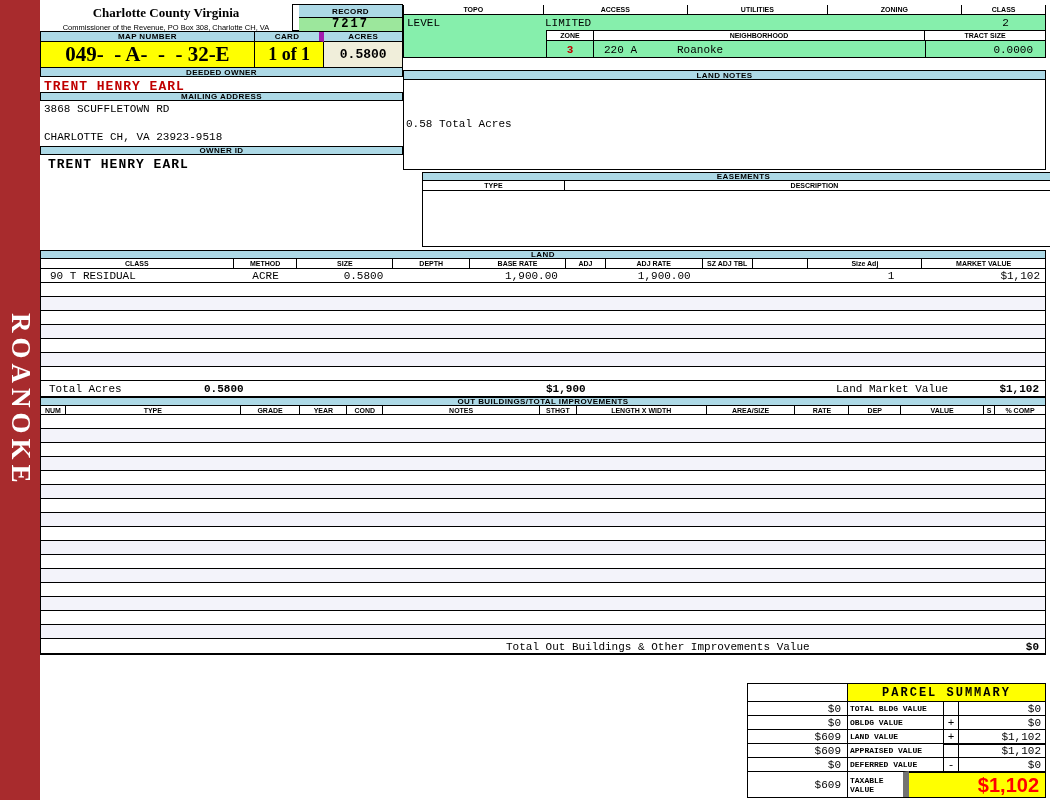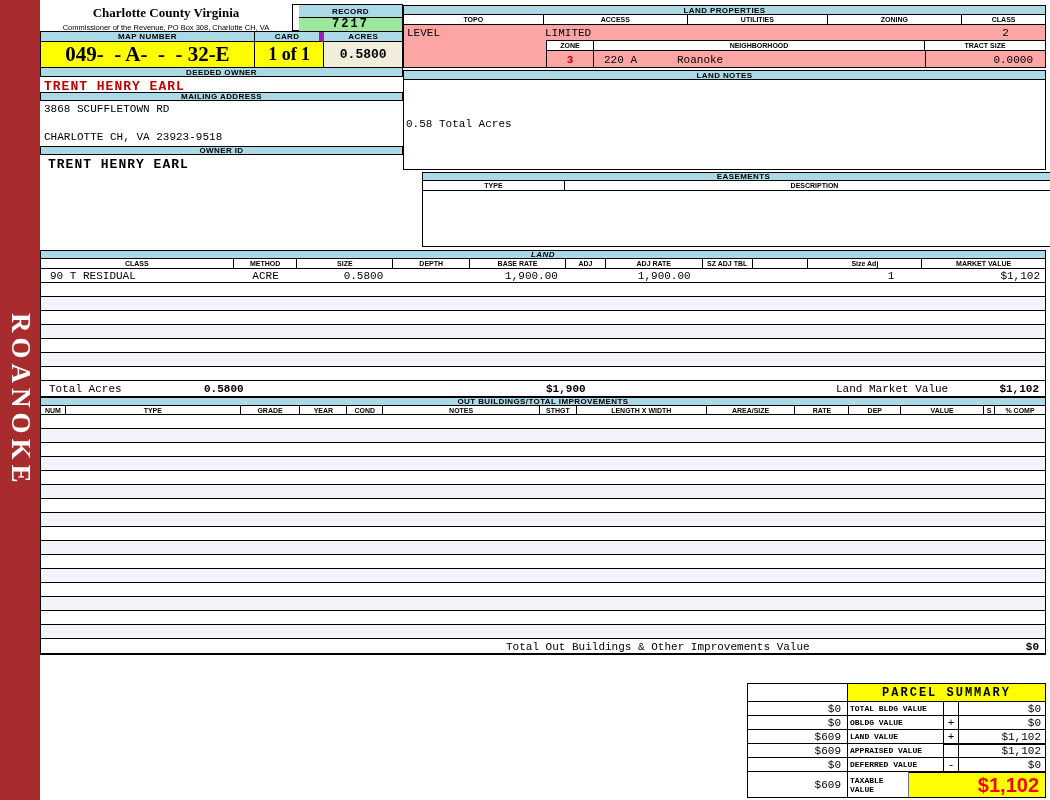--- a/index.html
+++ b/index.html
@@ -37,21 +37,21 @@
           display:flex;align-items:center;justify-content:center;border-right:1px solid #000;}
   .cardv{background:#FFFF00;font-family:"Liberation Serif","DejaVu Serif",serif;font-weight:bold;font-size:18px;
          display:flex;align-items:center;justify-content:center;border-right:1px solid #000;}
   .acresv{background:#F0EEDA;font-weight:bold;font-size:13px;display:flex;align-items:center;justify-content:center;}
 
   .owner-name{color:#C00000;font-weight:bold;font-size:13px;letter-spacing:1px;padding:2px 0 0 4px;height:15px;}
   .owner-id{font-weight:bold;font-size:13px;letter-spacing:1px;padding:2px 0 0 8px;height:15px;}
   .addr{height:45px;font-size:11px;padding:2px 0 0 4px;position:relative;}
   .addr-l2{position:absolute;left:4px;bottom:3px;}
 
-  .lp-bodybox{position:relative;border-left:1px solid #000;border-right:1px solid #000;border-bottom:1px solid #000;background:#fca5a5;}
+  .lp-bodybox{position:relative;border-left:1px solid #000;border-right:1px solid #000;border-bottom:1px solid #000;background:#86efac;}
   .val11{font-size:11px;}
   .zone-red{color:#C00000;font-weight:bold;}
 
   .notes-body{border:1px solid #000;border-top:none;background:#fff;position:relative;}
   .ease-body{border:1px solid #000;border-top:none;background:#fff;}
 
   .tblhead{display:flex;border-left:1px solid #000;border-right:1px solid #000;border-bottom:1px solid #000;background:#fff;}
   .drow{display:flex;font-size:11px;border-left:1px solid #000;border-right:1px solid #000;border-bottom:1px solid #000;background:#fff;}
   .dcell{overflow:hidden;white-space:pre;}
   .erow{border-left:1px solid #000;border-right:1px solid #000;border-bottom:1px solid #000;background:#fff;}
@@ -64,21 +64,21 @@
   .psum{border:1.5px solid #000;display:flex;flex-direction:column;background:#fff;font-size:11px;}
   .ps-row{display:flex;}
   .ps-row > div{display:flex;align-items:center;}
   .ps-row + .ps-row > div{border-top:1px solid #000;}
   .ps-prior{width:100px;justify-content:flex-end;padding-right:6px;border-right:1px solid #000;}
   .ps-title{flex:1;background:#FFFF00;font-weight:bold;font-size:12px;letter-spacing:2px;justify-content:center;}
   .ps-label{width:96px;font:bold 8px "Liberation Mono",monospace;padding-left:2px;border-right:1px solid #000;}
   .ps-op{width:15px;justify-content:center;border-right:1px solid #000;}
   .ps-val{flex:1;justify-content:flex-end;padding-right:4px;}
   .ps-strong{border-top-width:2px !important;}
-  .ps-taxlabel{width:61px;font:bold 8px "Liberation Mono",monospace;padding-left:2px;border-right:1px solid #737373;line-height:9px;}
+  .ps-taxlabel{width:61px;font:bold 8px "Liberation Mono",monospace;padding-left:2px;border-right:6px solid #737373;line-height:9px;}
   .ps-taxval{flex:1;background:#FFFF00;color:#FF0000;font:bold 20px "Liberation Sans",sans-serif;
              justify-content:flex-end;padding-right:6px;border-top:2px solid #000 !important;}
 </style>
 </head>
 <body>
 
 <div class="page">
 
   <div class="abs sidebar">
     <div class="sidebar-text">ROANOKE</div>
@@ -115,21 +115,20 @@
       <div class="hdr" style="height:9px;">MAILING ADDRESS</div>
       <div class="addr">
         <div>3868 SCUFFLETOWN RD</div>
         <div class="addr-l2">CHARLOTTE CH, VA 23923-9518</div>
       </div>
       <div class="hdr" style="height:9px;">OWNER ID</div>
       <div class="owner-id">TRENT HENRY EARL</div>
     </div>
 
     <div class="abs" style="left:363px;top:5px;width:643px;">
-      <div class="hdr" style="height:10px;">LAND PROPERTIES</div>
       <div class="tblhead" style="height:10px;">
         <div class="ch" style="width:140px;">TOPO</div>
         <div class="ch" style="width:145px;">ACCESS</div>
         <div class="ch" style="width:140px;">UTILITIES</div>
         <div class="ch" style="width:135px;">ZONING</div>
         <div class="ch" style="width:83px;">CLASS</div>
       </div>
       <div class="lp-bodybox" style="height:43px;">
         <span class="abs val11" style="left:3px;top:2px;">LEVEL</span>
         <span class="abs val11" style="left:141px;top:2px;">LIMITED</span>
@@ -163,21 +162,21 @@
     <div class="abs" style="left:363px;top:172px;width:643px;margin-left:19px;">
       <div class="hdr" style="height:9px;">EASEMENTS</div>
       <div class="tblhead" style="height:10px;">
         <div class="ch" style="width:142px;">TYPE</div>
         <div class="ch" style="flex:1;">DESCRIPTION</div>
       </div>
       <div class="ease-body" style="height:56px;"></div>
     </div>
 
     <div class="abs" style="left:0;top:250px;width:1006px;">
-      <div class="hdr" style="height:9px;font-style:italic;">LAND</div>
+      <div class="hdr" style="height:9px;">LAND</div>
       <div class="tblhead" style="height:10px;">
         <div class="ch" style="width:193px;">CLASS</div>
         <div class="ch" style="width:64px;">METHOD</div>
         <div class="ch" style="width:96px;">SIZE</div>
         <div class="ch" style="width:77px;">DEPTH</div>
         <div class="ch" style="width:96px;">BASE RATE</div>
         <div class="ch" style="width:40px;">ADJ</div>
         <div class="ch" style="width:97px;">ADJ RATE</div>
         <div class="ch" style="width:50px;">SZ ADJ TBL</div>
         <div class="ch" style="width:56px;"></div>

